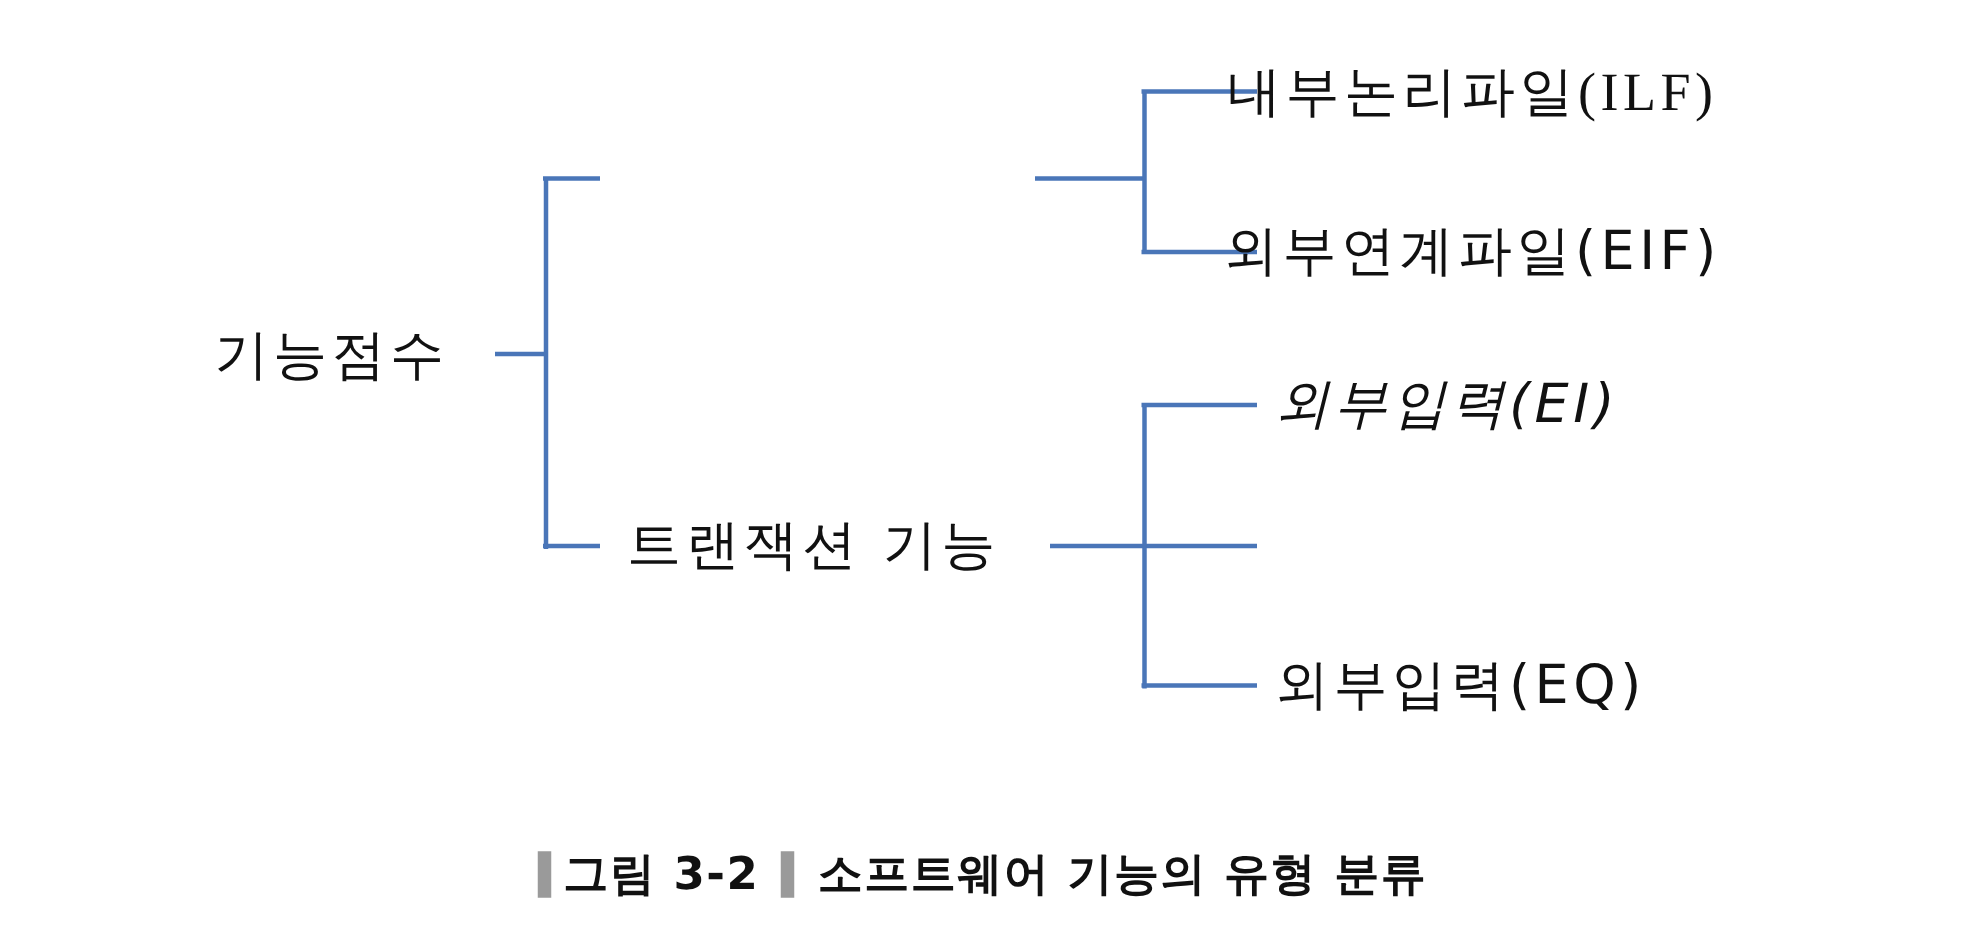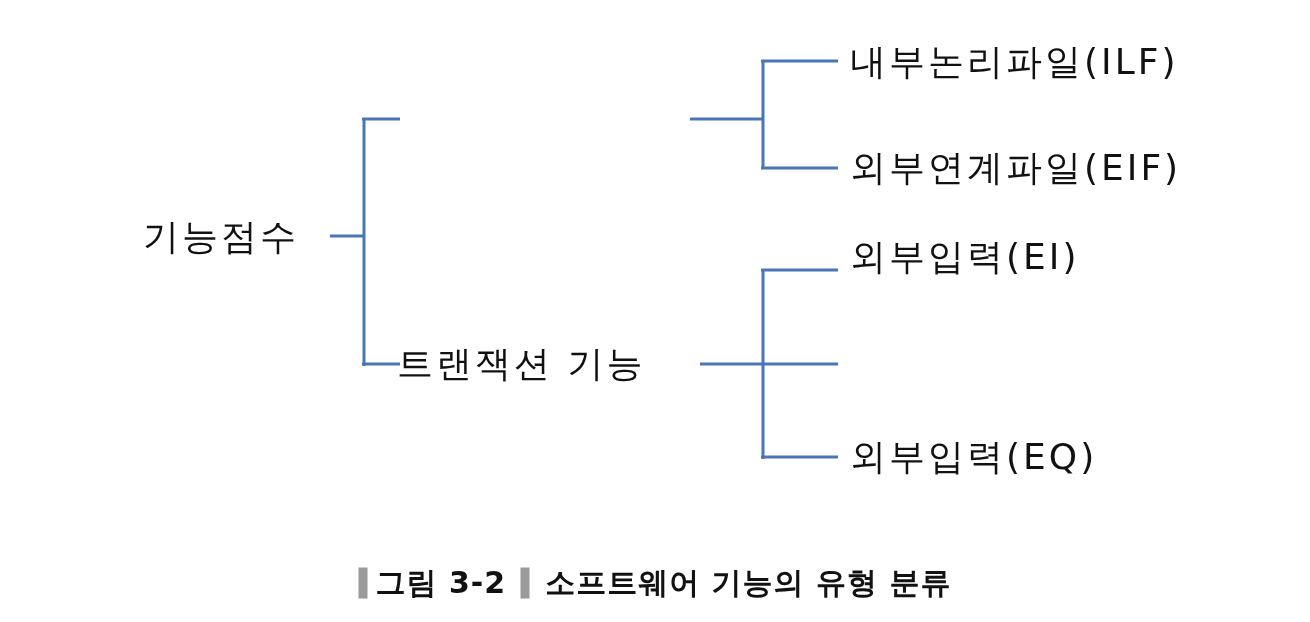--- a/index.html
+++ b/index.html
@@ -82,27 +82,27 @@
     <line x1="362" y1="364" x2="400" y2="364"></line>
     <line x1="700" y1="364" x2="838" y2="364"></line>
     <line x1="763" y1="269" x2="763" y2="459"></line>
     <line x1="761" y1="270" x2="838" y2="270"></line>
     <line x1="761" y1="457" x2="838" y2="457"></line>
   </svg>
 
   <div class="node" style="left:143px; top:237px;text-align:center;">기능점수</div>
 
 
-  <div class="node" style="left:397px; top:364px;text-align:center;">트랜잭션 기능</div>
+  <div class="node" style="left:418px; top:364px;text-align:center;">트랜잭션 기능</div>
 
-  <div class="node" style="left:850px; top:62px;">내부논리파일(ILF)</div>
+  <div class="node" style="left:818px; top:62px;font-family:Liberation Serif, serif;">내부논리파일(ILF)</div>
 
-  <div class="node" style="left:850px; top:168px;">외부연계파일(EIF)</div>
+  <div class="node" style="left:816px; top:168px;">외부연계파일(EIF)</div>
 
-  <div class="node" style="left:850px; top:257px;">외부입력(EI)</div>
+  <div class="node" style="left:850px; top:270px;font-style:italic;">외부입력(EI)</div>
 
 
   <div class="node" style="left:850px; top:457px;">외부입력(EQ)</div>
 
   <div class="caption">
     <span class="bar"></span>
     <span class="figure-label">그림 3-2</span>
     <span class="bar"></span>
     <span class="figure-title">소프트웨어 기능의 유형 분류</span>
   </div>

